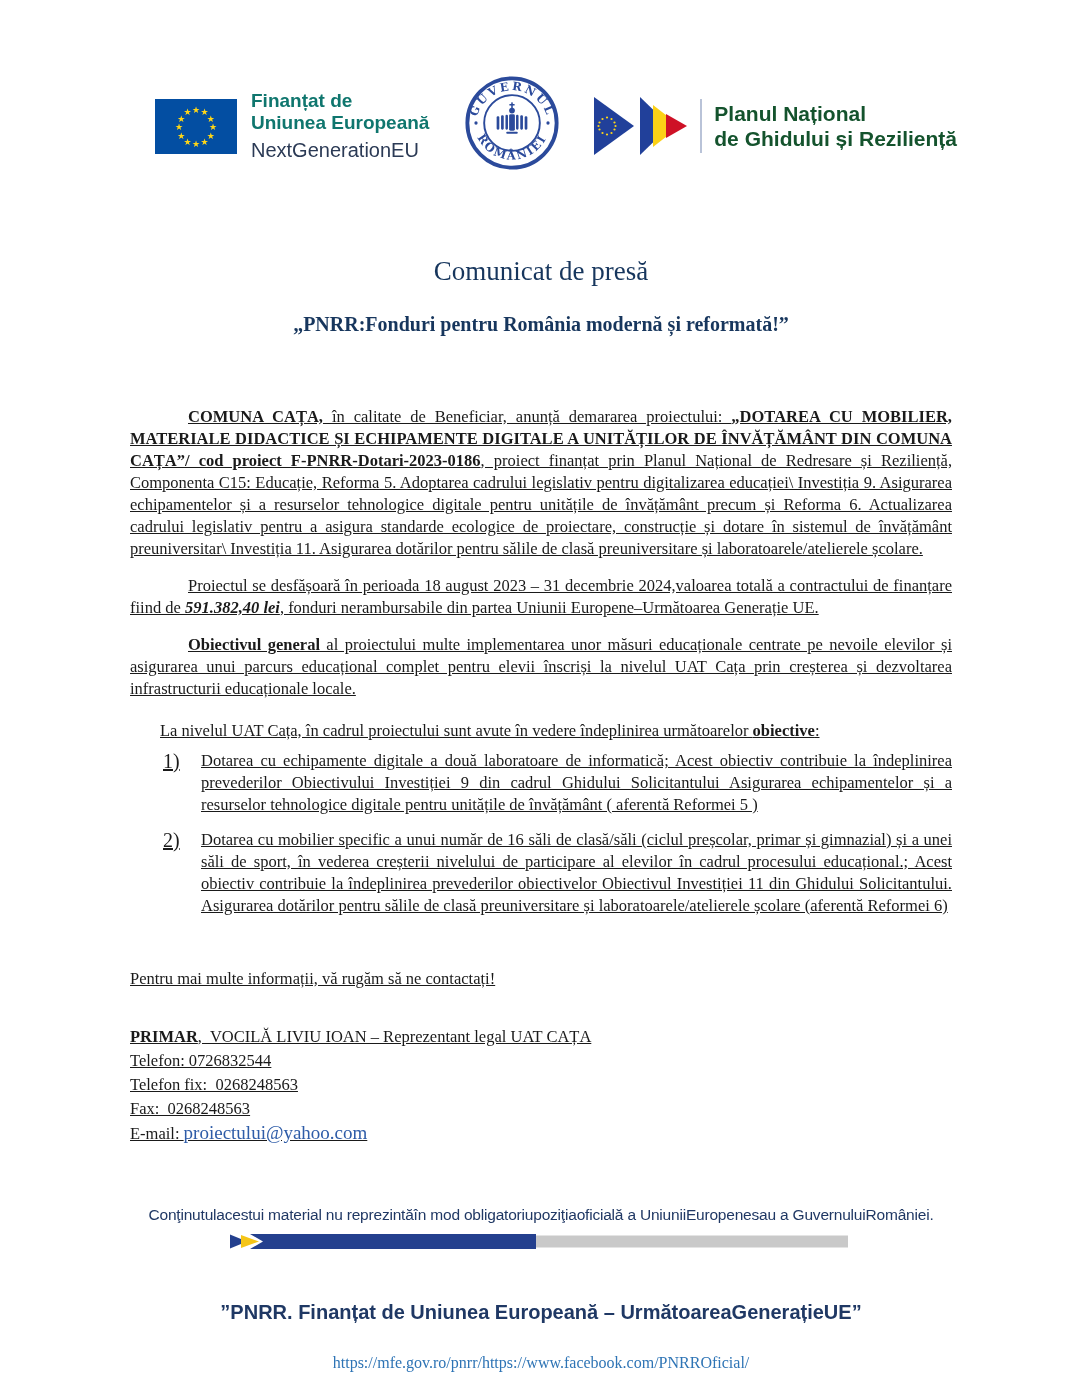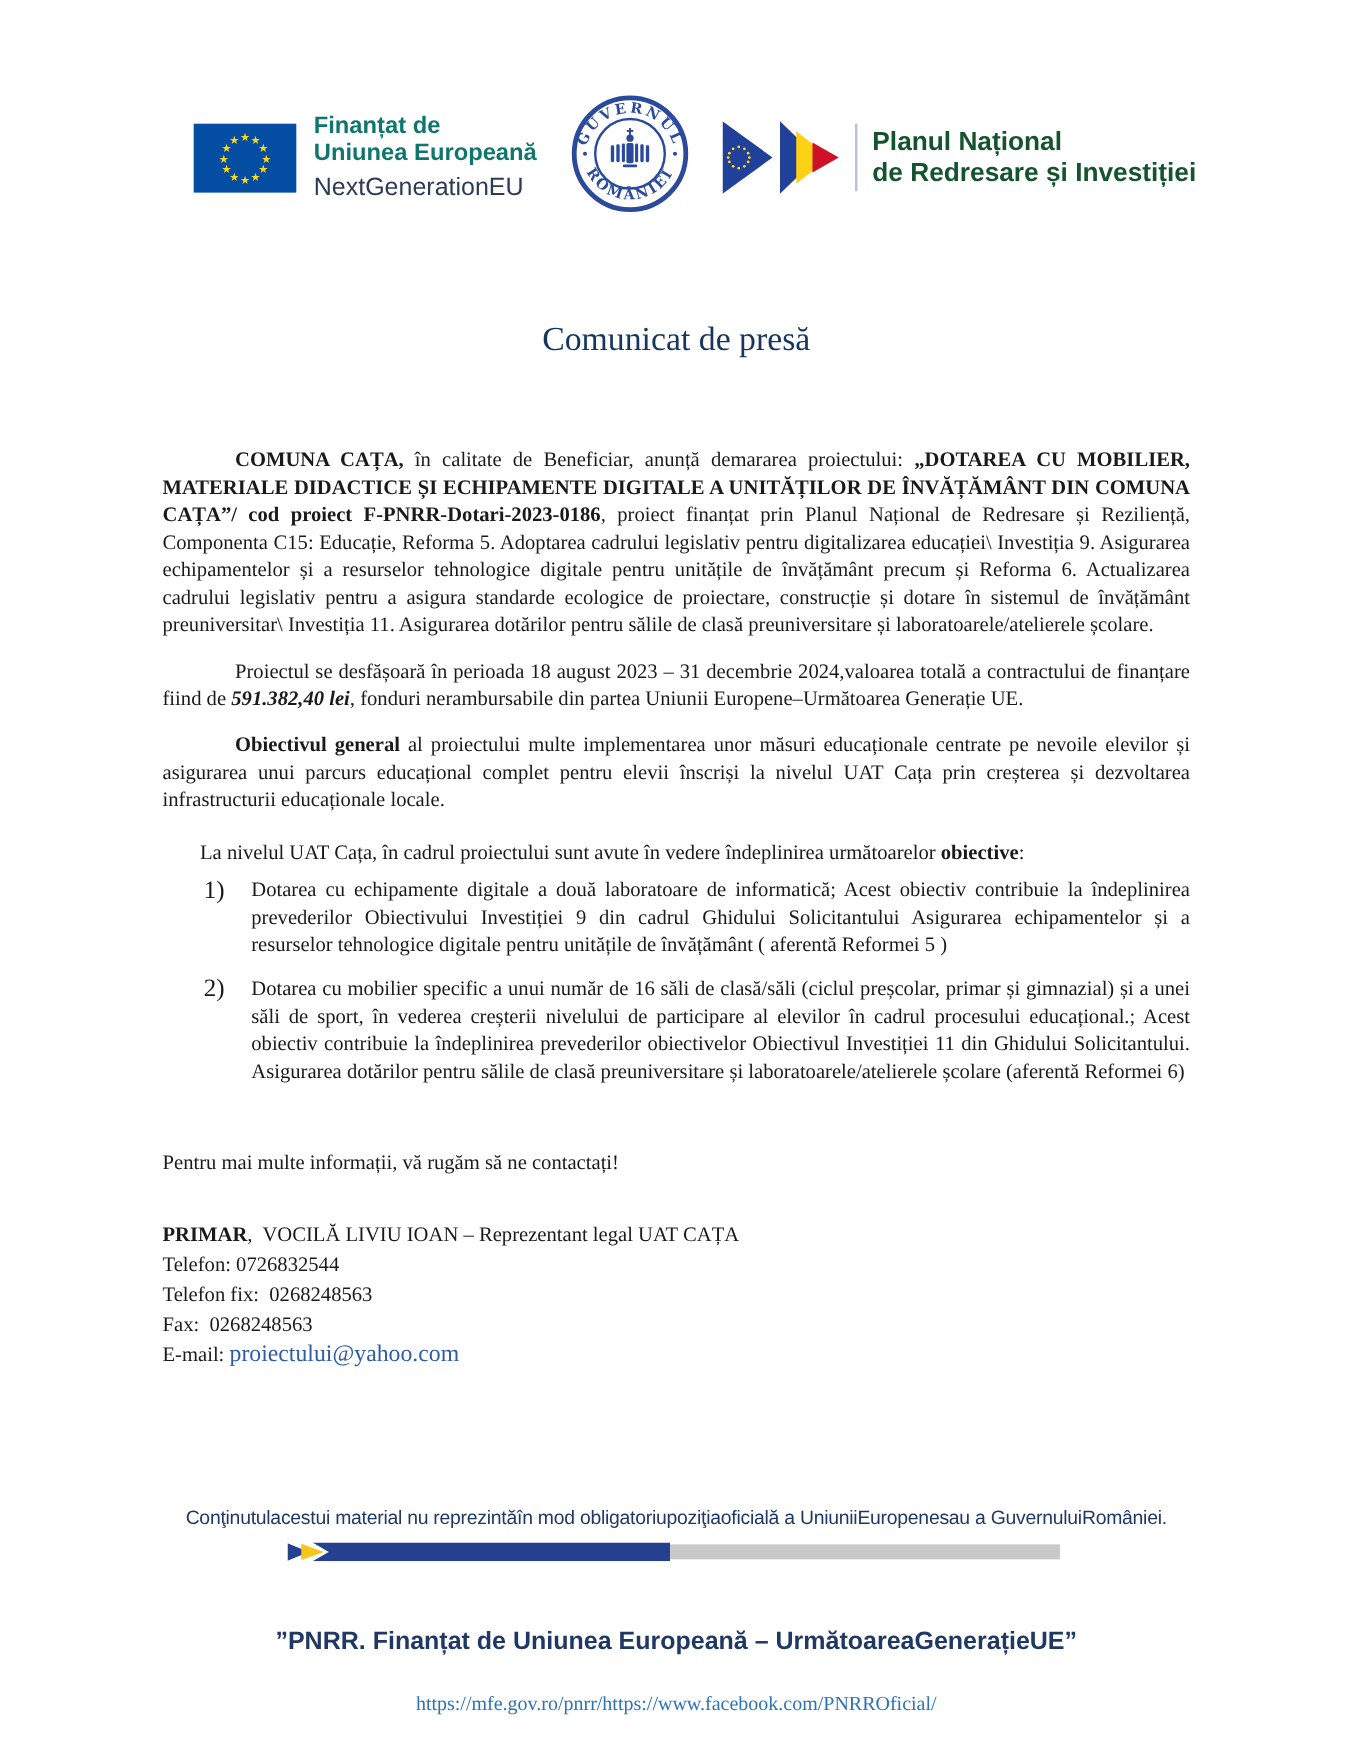--- a/index.html
+++ b/index.html
@@ -35,21 +35,21 @@
   .doc-title{
     margin-top:80px;text-align:center;
     color:#17365D;font-weight:normal;font-size:27px;
   }
   .doc-subtitle{
     margin-top:26px;text-align:center;
     color:#17365D;font-weight:bold;font-size:20px;
   }
 
   
-  .body-block{margin-top:70px;font-size:16.5px;line-height:22px;}
+  .body-block{margin-top:70px;font-size:16.5px;line-height:22px;text-decoration:underline;}
   .para{text-align:justify;margin:0 0 15px 0;}
   .indent{text-indent:58px;}
   .single-line{margin:20px 0 8px 0;text-indent:30px;}
 
   .obj-list{margin-top:6px;}
   .obj-item{display:flex;margin-bottom:13px;}
   .obj-num{flex:0 0 38px;margin-left:33px;font-size:20px;line-height:23px;}
   .obj-text{flex:1;text-align:justify;}
 
   
@@ -156,26 +156,27 @@
           <circle cx="5.5" cy="26.5" r="1.1"></circle>
             <circle cx="8.5" cy="23" r="1.1"></circle>
         </g>
         <polygon points="46,1 46,59 76,30" fill="#21409A"></polygon>
         <polygon points="59,9 59,51 86,30" fill="#FCD116"></polygon>
         <polygon points="72,18 72,42 93,30" fill="#CE1126"></polygon>
       </svg>
       <div class="pnrr-divider"></div>
       <div class="pnrr-text">
         <div>Planul Național</div>
-        <div>de Redresare și Investiției</div>
+        <div>de Ghidului și Reziliență</div>
       </div>
     </div>
   </div>
 
   <div class="doc-title">Comunicat de presă</div>
+  <div class="doc-subtitle">„PNRR:Fonduri pentru România modernă și reformată!”</div>
 
   <div class="content body-block">
 
     <p class="para indent"><b>COMUNA CAȚA,</b><span> în calitate de Beneficiar, anunță demararea proiectului: </span><b>„DOTAREA CU MOBILIER, MATERIALE DIDACTICE ȘI ECHIPAMENTE DIGITALE A UNITĂȚILOR DE ÎNVĂȚĂMÂNT DIN COMUNA CAȚA”/ cod proiect F-PNRR-Dotari-2023-0186</b><span>, proiect finanțat prin Planul Național de Redresare și Reziliență, Componenta C15: Educație, Reforma 5. Adoptarea cadrului legislativ pentru digitalizarea educației\ Investiția 9. Asigurarea echipamentelor și a resurselor tehnologice digitale pentru unitățile de învățământ precum și Reforma 6. Actualizarea cadrului legislativ pentru a asigura standarde ecologice de proiectare, construcție și dotare în sistemul de învățământ preuniversitar\ Investiția 11. Asigurarea dotărilor pentru sălile de clasă preuniversitare și laboratoarele/atelierele școlare.</span></p>
 
     <p class="para indent"><span>Proiectul se desfășoară în perioada 18 august 2023 – 31 decembrie 2024,valoarea totală a contractului de finanțare fiind de </span><b><i>591.382,40 lei</i></b><span>, fonduri nerambursabile din partea Uniunii Europene–Următoarea Generație UE.</span></p>
 
     <p class="para indent"><b>Obiectivul general</b><span> al proiectului multe implementarea unor măsuri educaționale centrate pe nevoile elevilor și asigurarea unui parcurs educațional complet pentru elevii înscriși la nivelul UAT Cața prin creșterea și dezvoltarea infrastructurii educaționale locale.</span></p>
 
     <p class="para single-line"><span>La nivelul UAT Cața, în cadrul proiectului sunt avute în vedere îndeplinirea următoarelor </span><b>obiective</b><span>:</span></p>

